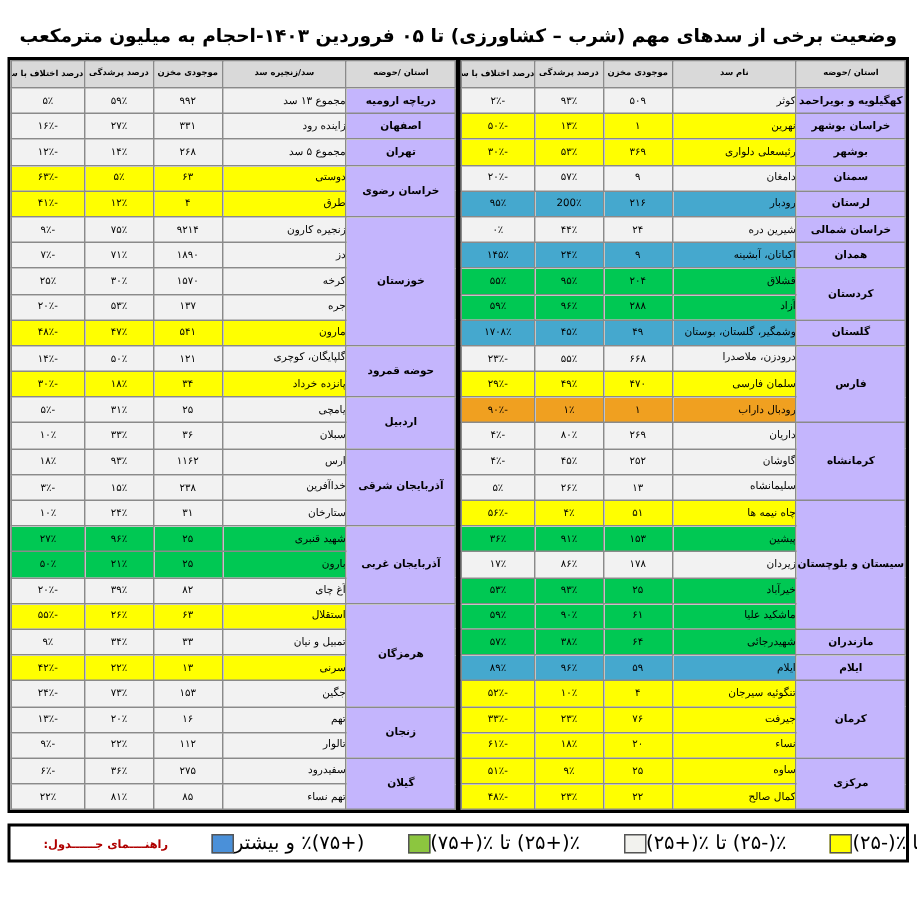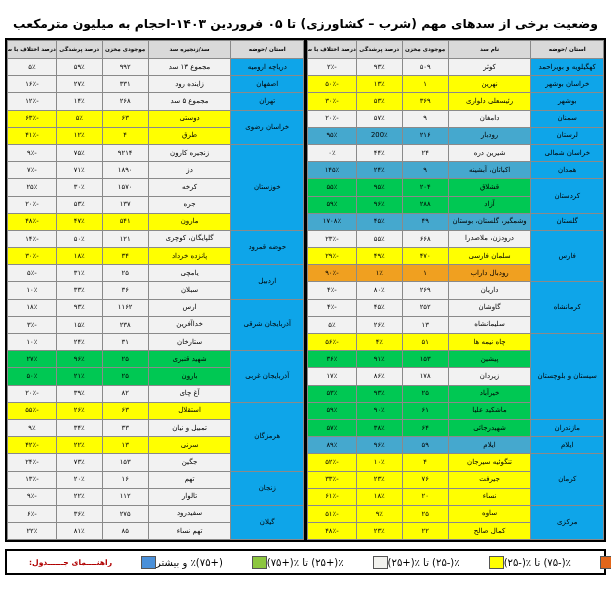--- a/index.html
+++ b/index.html
@@ -70,25 +70,25 @@
     white-space:nowrap;
   }
   thead th{
     background:#d9d9d9;
     font-weight:bold;
     font-size:5.6px;
     height:17px;
     color:#000;
   }
   td.prov{
-    background:#0ea5e9;
-    font-weight:normal;
+    background:#c4b5fd;
+    font-weight:bold;
     font-size:7px;
   }
-  td.dam{font-size:7px;}
+  td.dam{font-size:7px;text-align:right;}
   td.num{font-size:6.8px;}
 
   
   col.c-prov{width:24.5%;}
   col.c-dam{width:28%;}
   col.c-vol{width:15.5%;}
   col.c-fill{width:15.5%;}
   col.c-diff{width:16.5%;}
 
   
@@ -126,21 +126,21 @@
     margin-left:22px;
     white-space:nowrap;
   }
   .swatch{
     width:13px;height:11px;
     border:1px solid #555;
     margin-left:7px;
     flex:0 0 auto;
   }
   .legend-label{
-    font-size:10px;
+    font-size:13px;
     color:#000;
     direction:rtl;
   }
 </style>
 </head>
 <body>
 
 <div class="page">
 
   <div class="title-wrap">

